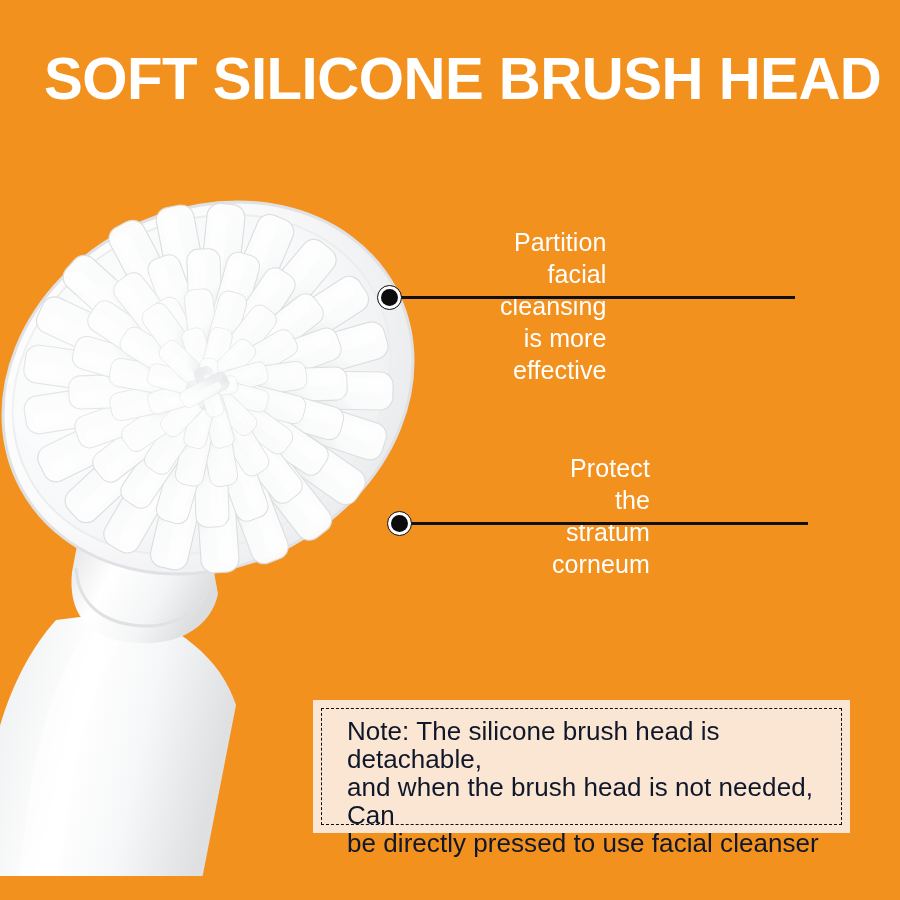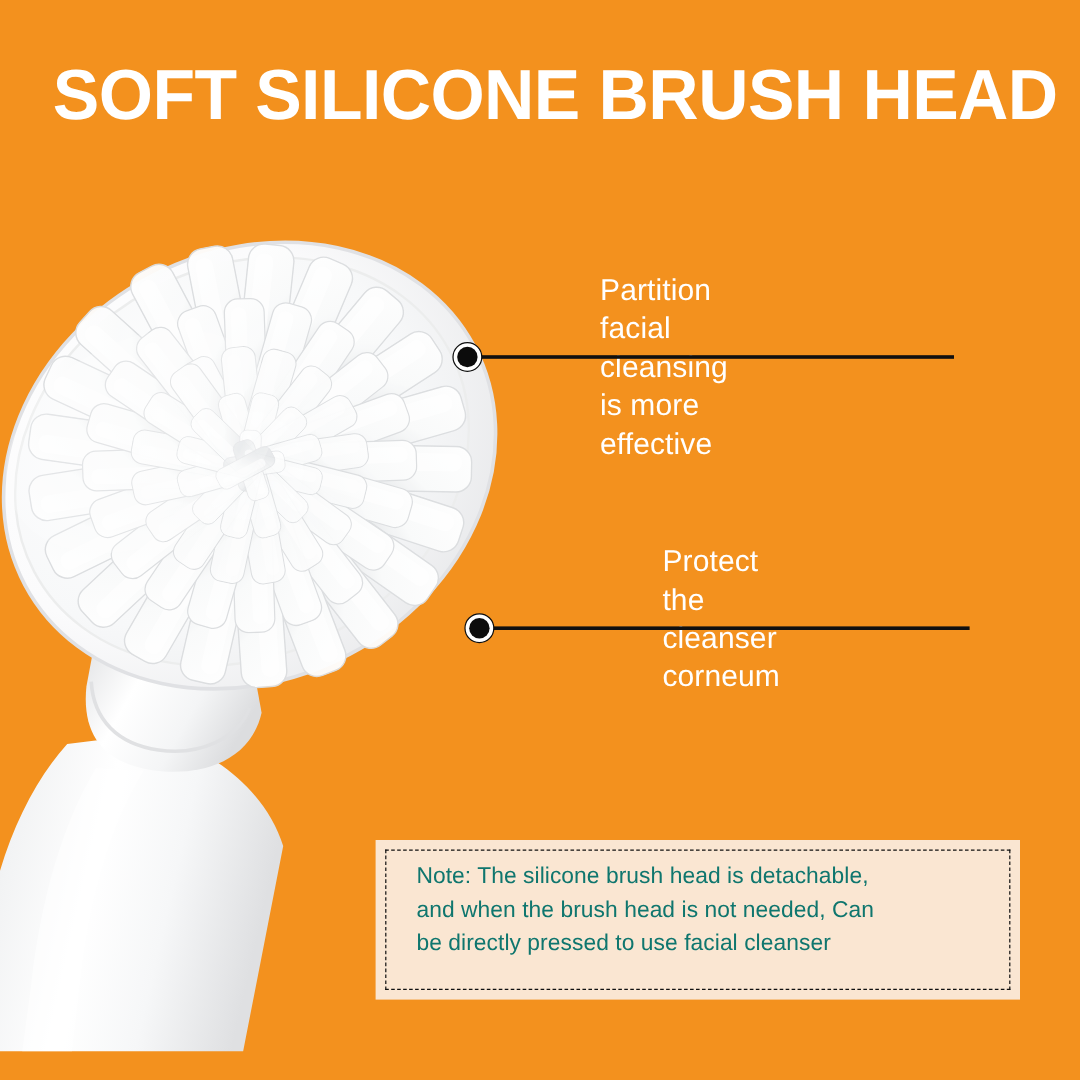--- a/index.html
+++ b/index.html
@@ -23,21 +23,21 @@
   #product{
     position:absolute;left:-40px;top:120px;width:560px;height:790px;
     pointer-events:none;
   }
   #product svg{display:block;width:100%;height:100%;}
 
   
   .callout{position:absolute;}
   .callout-text{
     position:absolute;color:#ffffff;font-size:25px;line-height:32px;
-    font-weight:400;white-space:pre-line;letter-spacing:0.1px;
+    font-weight:400;white-space:pre-line;letter-spacing:0.1px;text-align:right;
   }
   .callout-line{
     position:absolute;height:3px;background:#101010;
   }
   .callout-dot{
     position:absolute;width:25px;height:25px;border-radius:50%;
     background:#ffffff;border:1.5px solid #0c0c0c;
     box-sizing:border-box;
   }
   .callout-dot::after{
@@ -58,21 +58,21 @@
   #note-box{
     position:absolute;left:313px;top:700px;width:537px;height:133px;
     background:#FAE6D2;box-sizing:border-box;
   }
   #note-inner{
     position:absolute;left:8px;top:8px;right:8px;bottom:8px;
     border:1.6px dashed #101010;box-sizing:border-box;
   }
   #note-text{
     position:absolute;left:34px;top:17px;right:18px;
-    color:#0f766e;font-size:19px;line-height:28px;
+    color:#0f172a;font-size:26px;line-height:28px;
     white-space:pre-line;letter-spacing:0.05px;
   }
 </style>
 </head>
 <body>
 
 <div id="stage">
 
   <div id="product">
     <svg viewBox="0 0 560 790" xmlns="http://www.w3.org/2000/svg" aria-hidden="true">
@@ -234,21 +234,21 @@
   <div id="page-title">SOFT SILICONE BRUSH HEAD</div>
 
   <div class="callout">
     <div id="callout-1-text" class="callout-text">Partition facial cleansing
 is more effective</div>
     <div id="callout-1-line" class="callout-line"></div>
     <div id="callout-1-dot" class="callout-dot"></div>
   </div>
 
   <div class="callout">
-    <div id="callout-2-text" class="callout-text">Protect the cleanser
+    <div id="callout-2-text" class="callout-text">Protect the stratum
 corneum</div>
     <div id="callout-2-line" class="callout-line"></div>
     <div id="callout-2-dot" class="callout-dot"></div>
   </div>
 
   <div id="note-box">
     <div id="note-inner"></div>
     <div id="note-text">Note: The silicone brush head is detachable,
 and when the brush head is not needed, Can
 be directly pressed to use facial cleanser</div>

